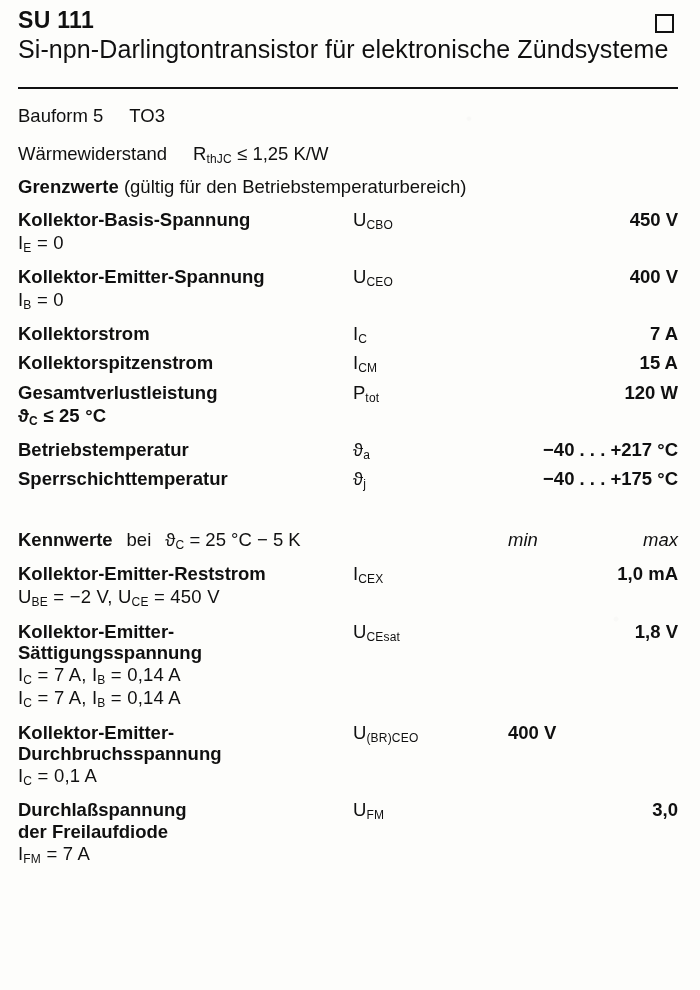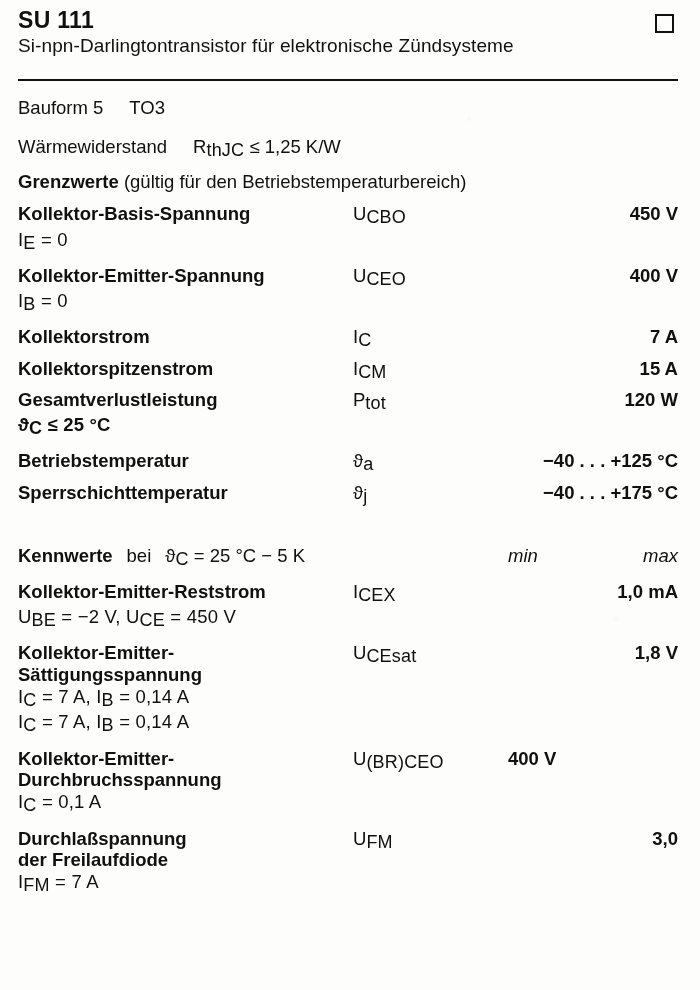--- a/index.html
+++ b/index.html
@@ -45,21 +45,21 @@
   }
   .corner-box {
     width: 15px;
     height: 15px;
     border: 2px solid #111;
     margin-top: 6px;
     margin-right: 4px;
     flex: none;
   }
   .subtitle {
-    font-size: 19px;
+    font-size: 25px;
     line-height: 1.22;
     letter-spacing: 0.1px;
     margin: 0;
     max-width: 660px;
   }
   .rule {
     border: none;
     border-top: 2px solid #111;
     margin: 22px 0 0 0;
     width: 100%;
@@ -69,21 +69,21 @@
     font-size: 18.5px;
     line-height: 1.2;
     margin: 0;
   }
   .bold { font-weight: bold; }
   .spacer-sm { height: 10px; }
   .spacer-md { height: 16px; }
   .spacer-lg { height: 28px; }
 
   .sub {
-    font-size: 18px;
+    font-size: 12px;
     vertical-align: -3px;
     letter-spacing: 0.2px;
   }
 
   
   .spec {
     width: 100%;
     border-collapse: collapse;
   }
   .spec td {
@@ -185,21 +185,21 @@
           <td class="c-sym"><span>P</span><span class="sub">tot</span></td>
           <td class="c-val bold">120 W</td>
         </tr>
         <tr>
           <td class="cond bold" colspan="3"><span>ϑ</span><span class="sub">C</span><span> ≤ 25 °C</span></td>
         </tr>
 
         <tr class="rowgap">
           <td class="c-name bold">Betriebstemperatur</td>
           <td class="c-sym"><span>ϑ</span><span class="sub">a</span></td>
-          <td class="c-val bold">−40 . . . +125 °C</td>
+          <td class="c-val bold">−40 . . . +217 °C</td>
         </tr>
 
         <tr class="rowgap-sm">
           <td class="c-name bold">Sperrschichttemperatur</td>
           <td class="c-sym"><span>ϑ</span><span class="sub">j</span></td>
           <td class="c-val bold">−40 . . . +175 °C</td>
         </tr>
       </tbody>
     </table>
 

